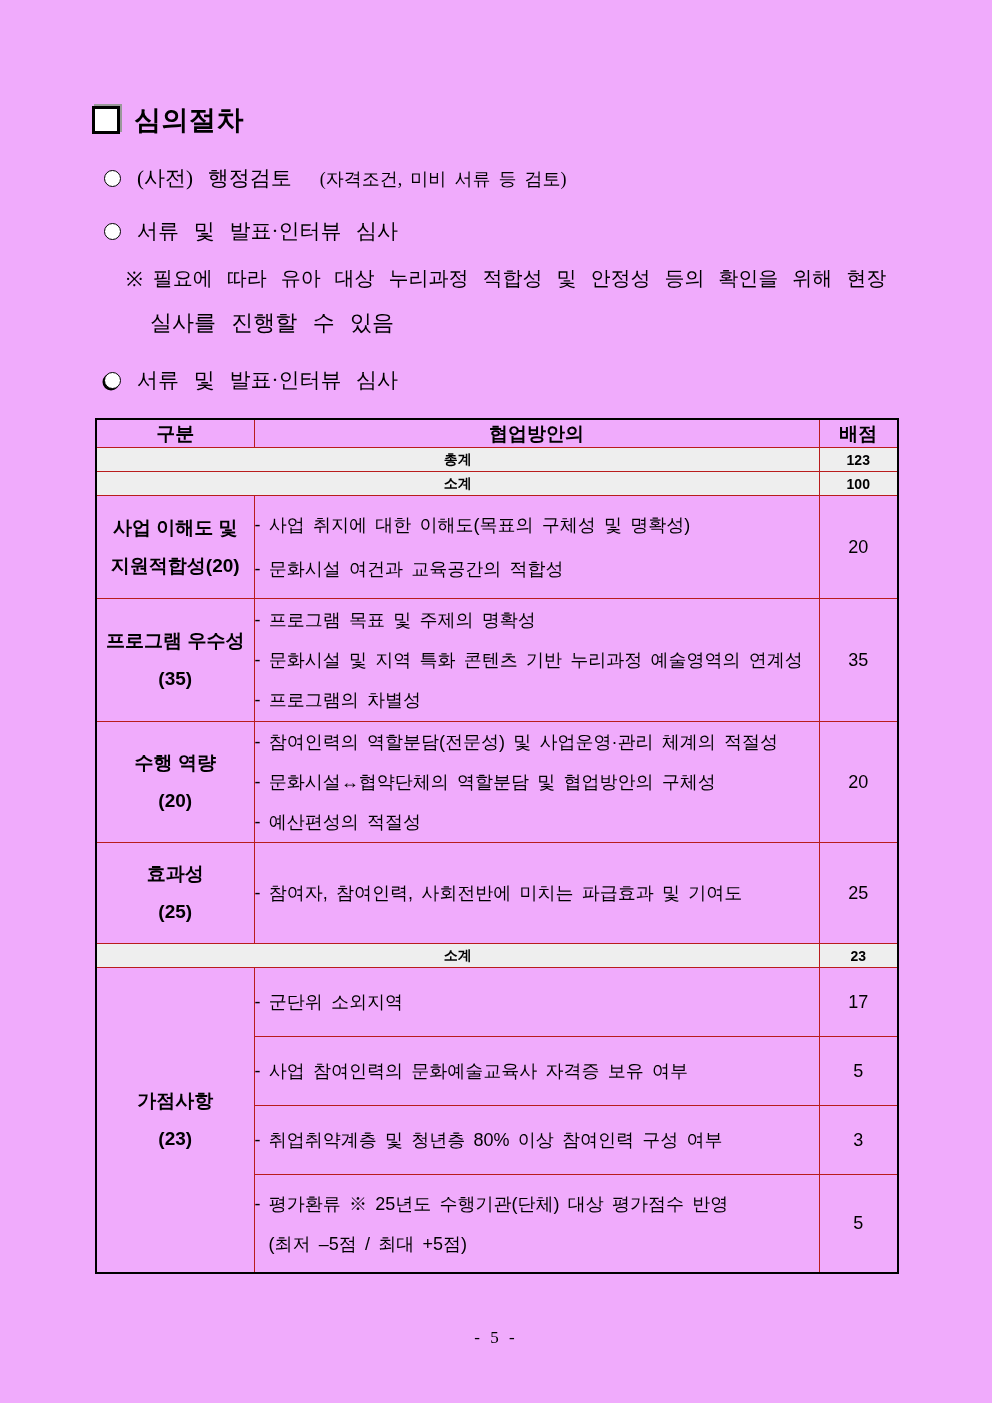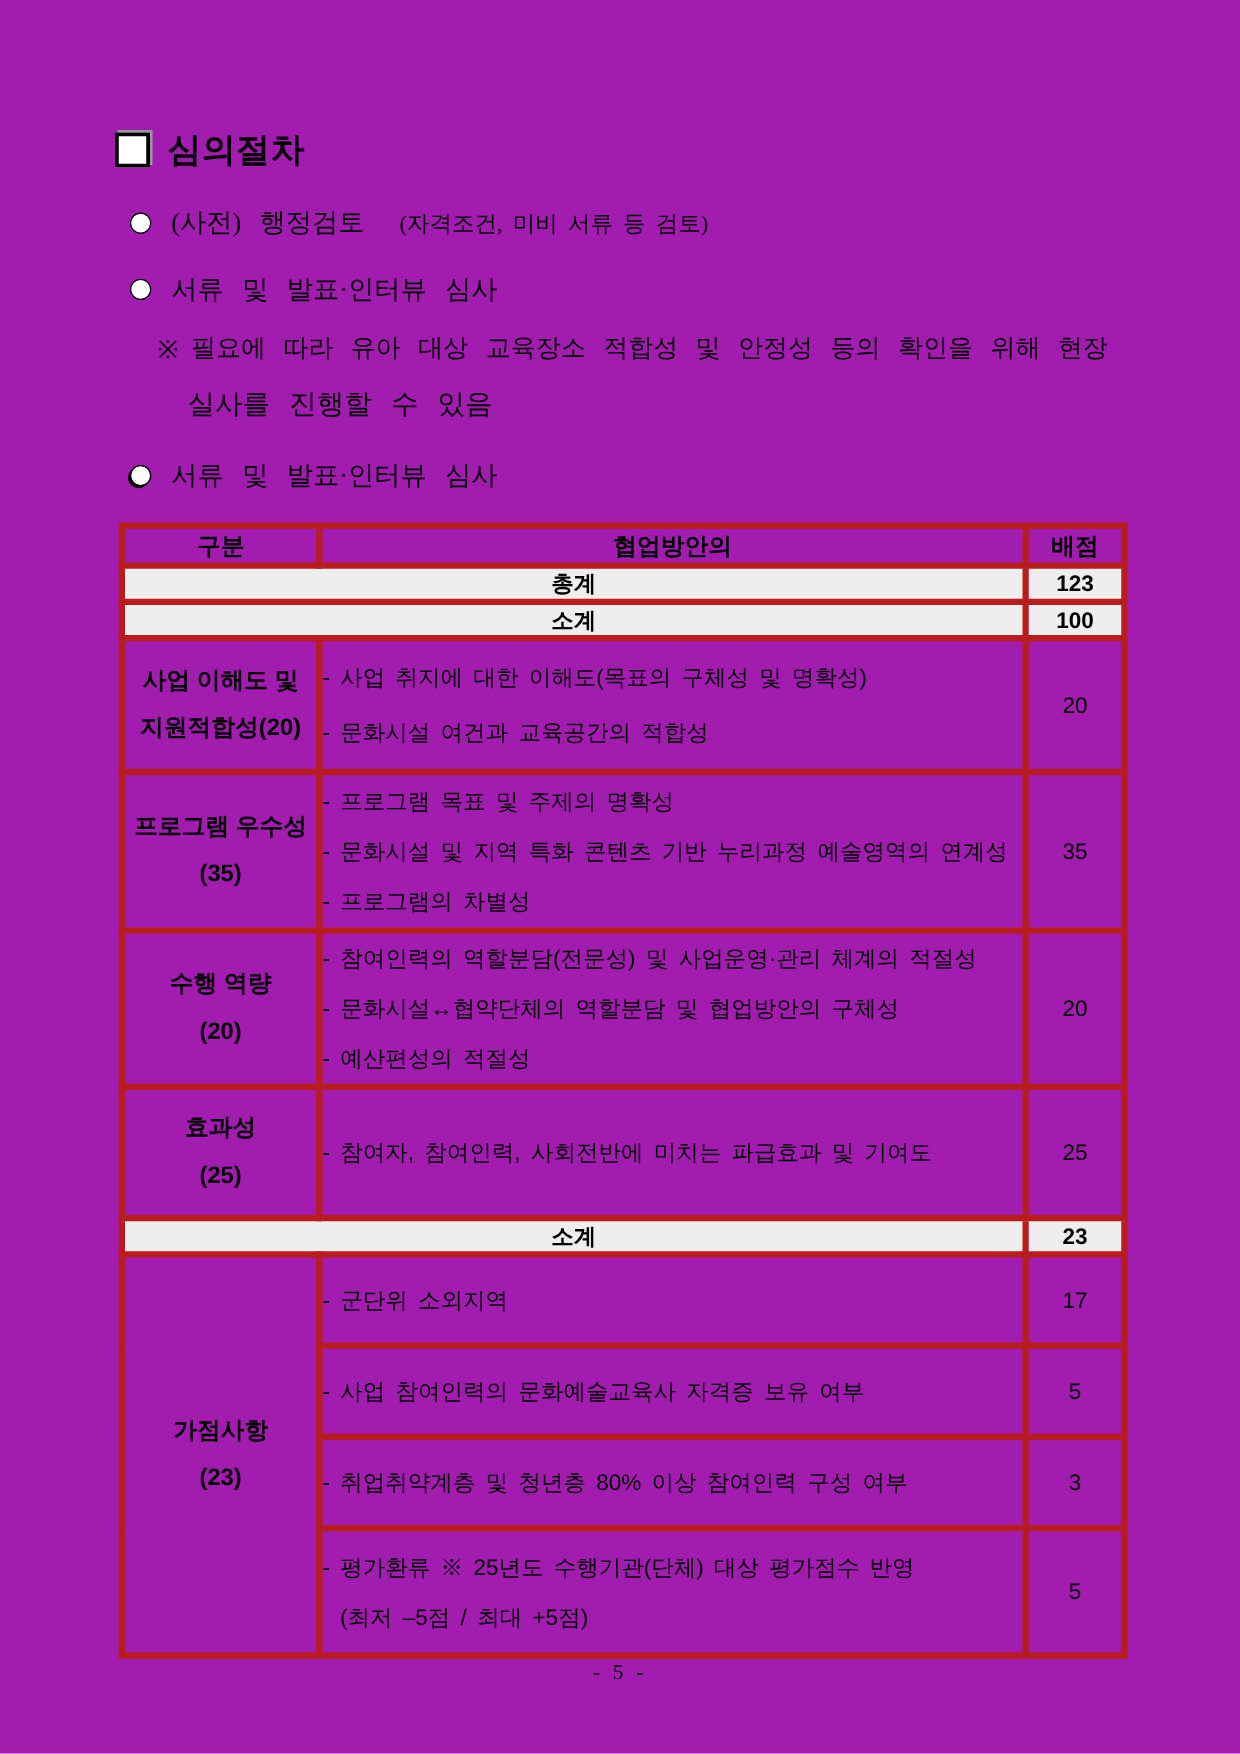--- a/index.html
+++ b/index.html
@@ -1,19 +1,19 @@
 <!DOCTYPE html>
 <html><head>
 <meta charset="utf-8">
 <style>
   html,body { margin:0; padding:0; background:#ffffff; }
   .page {
     position:relative;
     width:992px; height:1403px;
-    background:#a21caf; color:#000;
+    background:#f0abfc; color:#000;
     font-family:"Liberation Serif", serif;
     overflow:hidden;
   }
 
   
   .h1 {
     display:flex; align-items:center;
     margin-left:92px;
     font-family:"Liberation Sans", sans-serif;
     font-weight:800; font-size:27px; letter-spacing:0.5px;
@@ -58,27 +58,27 @@
   }
 
   
   table.criteria {
     border-collapse:collapse;
     margin:24px 0 0 95px;
     font-family:"Liberation Sans", sans-serif;
     border:2px solid #000;
     table-layout:fixed;
   }
-  table.criteria td { border:5px solid #b91c1c; padding:0; }
+  table.criteria td { border:1px solid #b91c1c; padding:0; }
   .col-cat  { width:158px; }
   .col-body { width:565px; }
   .col-pts  { width:79px; }
 
   tr.h-header td { height:27px; font-weight:bold; font-size:19px; text-align:center; }
-  tr.h-sum td { height:23px; font-weight:bold; font-size:18px; text-align:center; background:#eeeeee; }
+  tr.h-sum td { height:23px; font-weight:bold; font-size:14px; text-align:center; background:#eeeeee; }
 
   td.cat { font-weight:bold; font-size:19px; text-align:center; line-height:38px; }
   td.items { font-size:18px; text-align:left; padding-left:12px; word-spacing:0.18em; }
   td.items .iline { line-height:40px; }
   tr.h-r1 td.items .iline { line-height:44px; }
   td.score { font-size:18px; text-align:center; }
 
   tr.h-r1 td { height:102px; }
   tr.h-r2 td { height:122px; }
   tr.h-r3 td { height:120px; }
@@ -109,21 +109,21 @@
     <span><span>(사전) 행정검토</span><span class="paren-small">(자격조건, 미비 서류 등 검토)</span></span>
   </div>
 
   <div class="bullet-item bi-2">
     <span class="circ-icon"></span>
     <span>서류 및 발표·인터뷰 심사</span>
   </div>
 
   <div class="note-line1">
     <span class="note-mark">※</span>
-    <span>필요에 따라 유아 대상 교육장소 적합성 및 안정성 등의 확인을 위해 현장</span>
+    <span>필요에 따라 유아 대상 누리과정 적합성 및 안정성 등의 확인을 위해 현장</span>
   </div>
   <div class="note-line2">실사를 진행할 수 있음</div>
 
 
   <div class="bullet-item bi-3">
     <span class="circ-icon circ-shadow"></span>
     <span>서류 및 발표·인터뷰 심사</span>
   </div>
 
   <table class="criteria">

